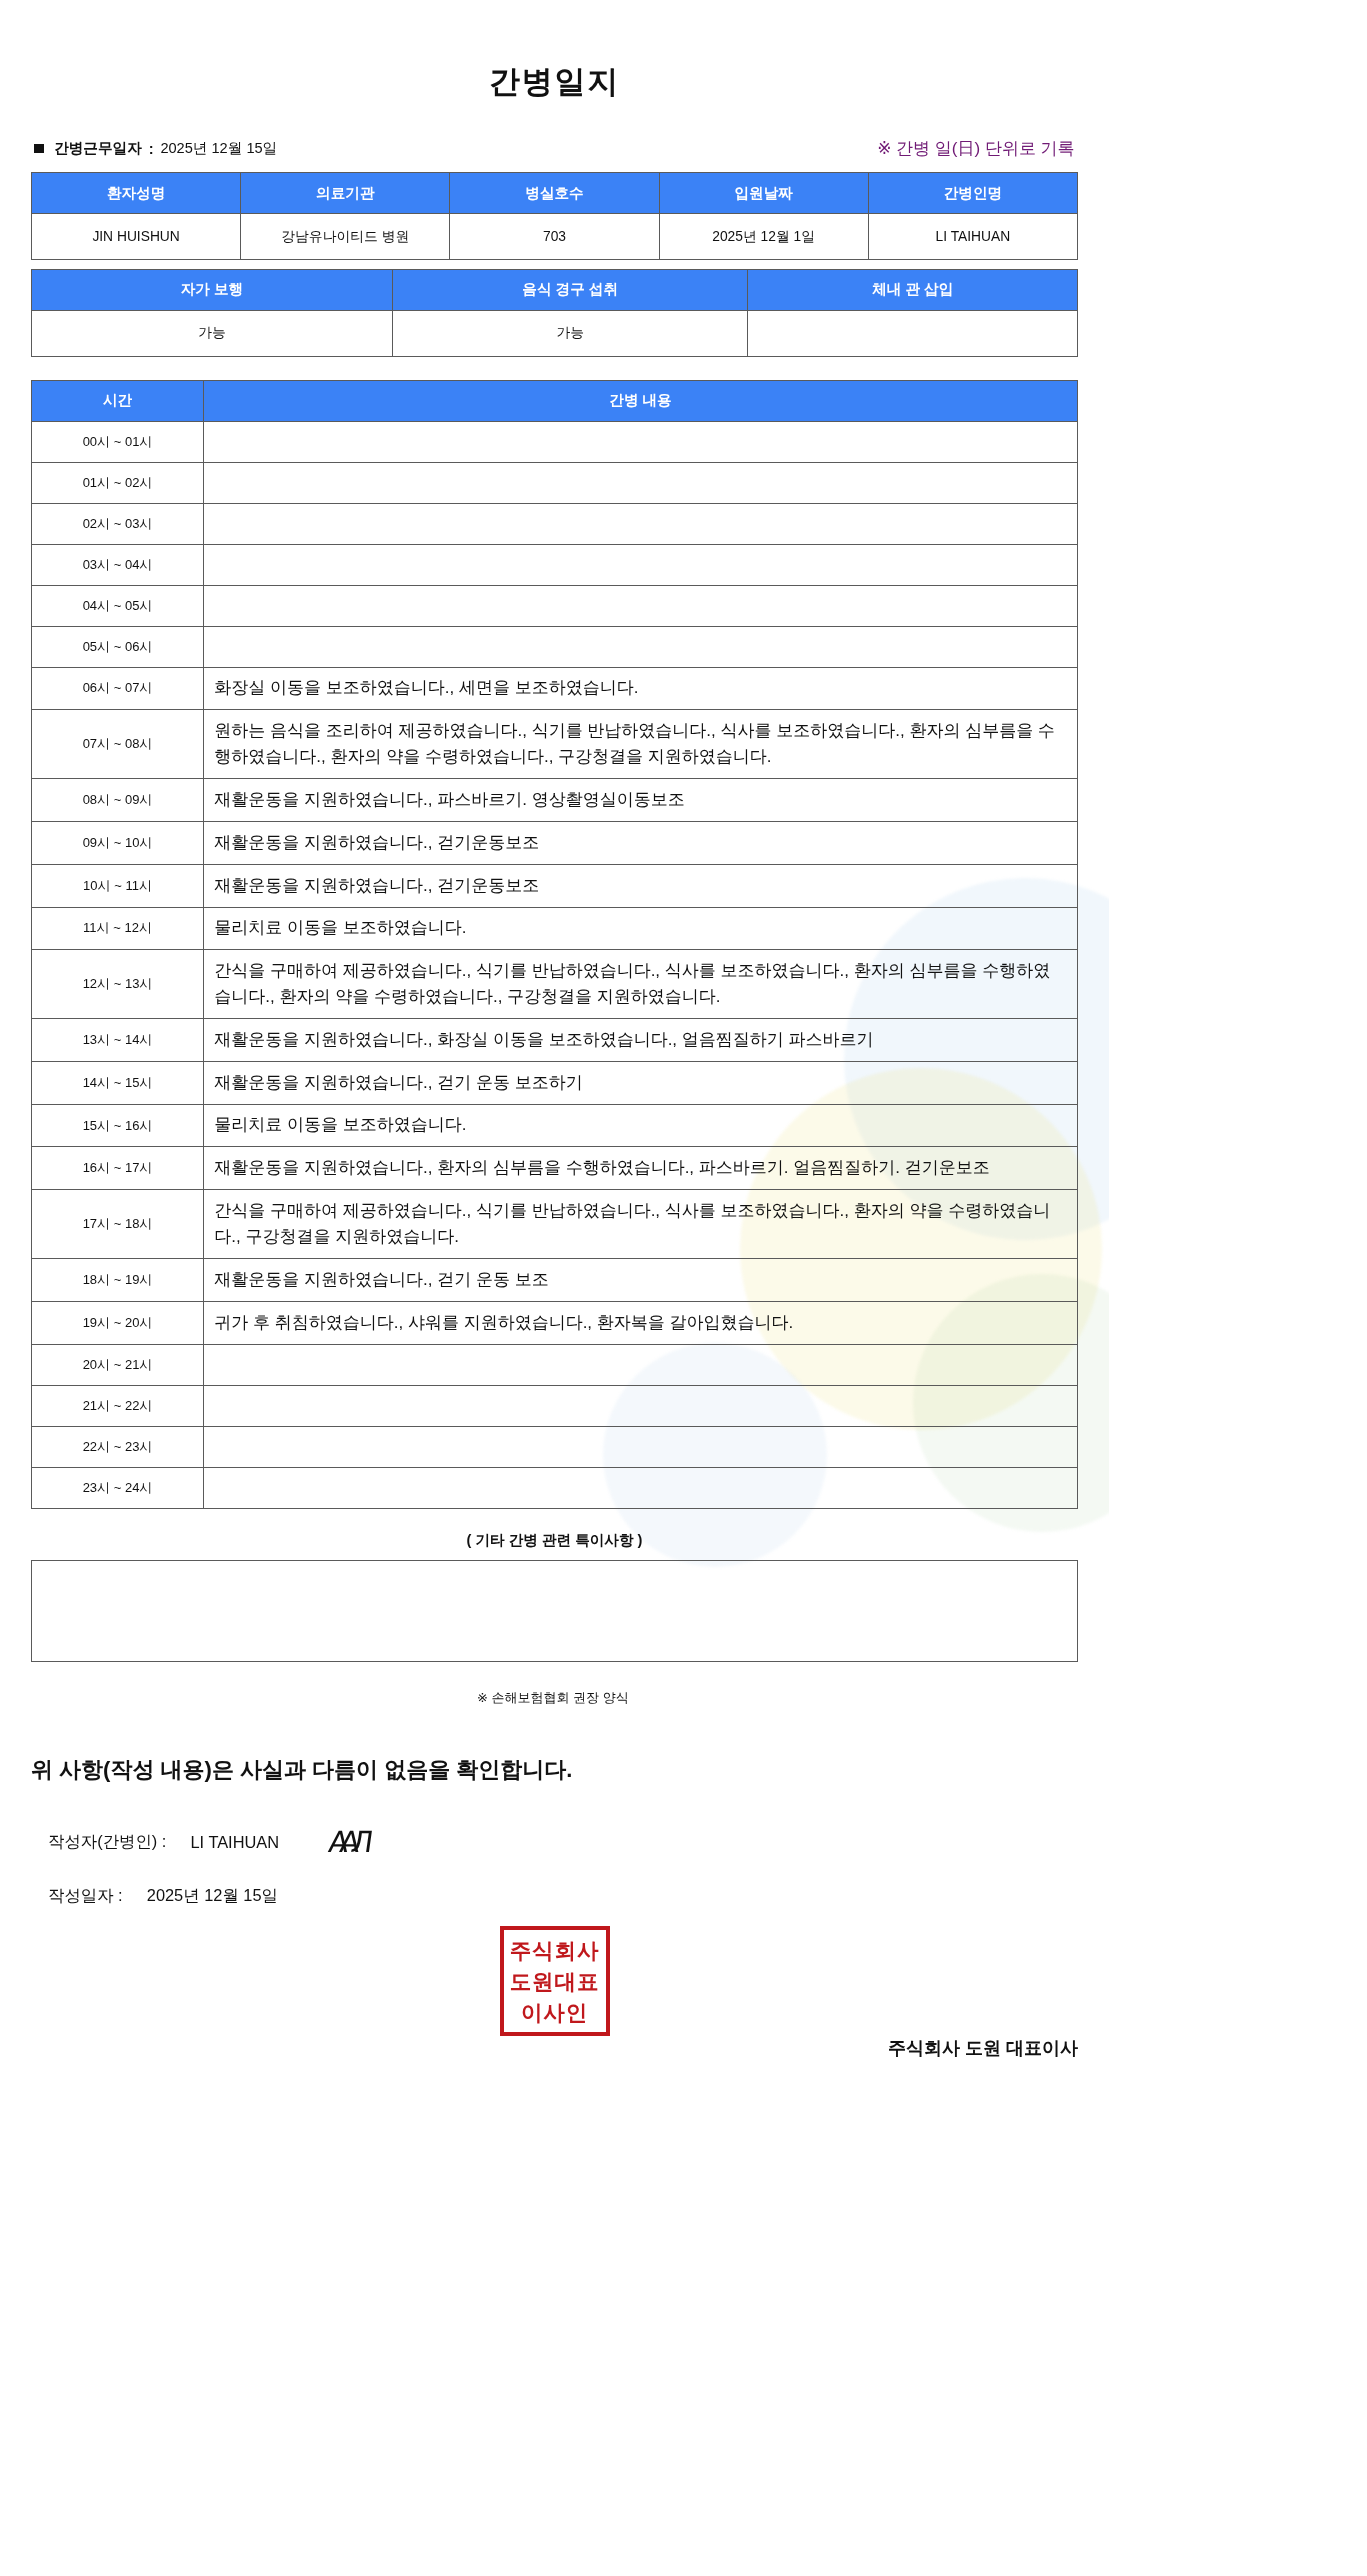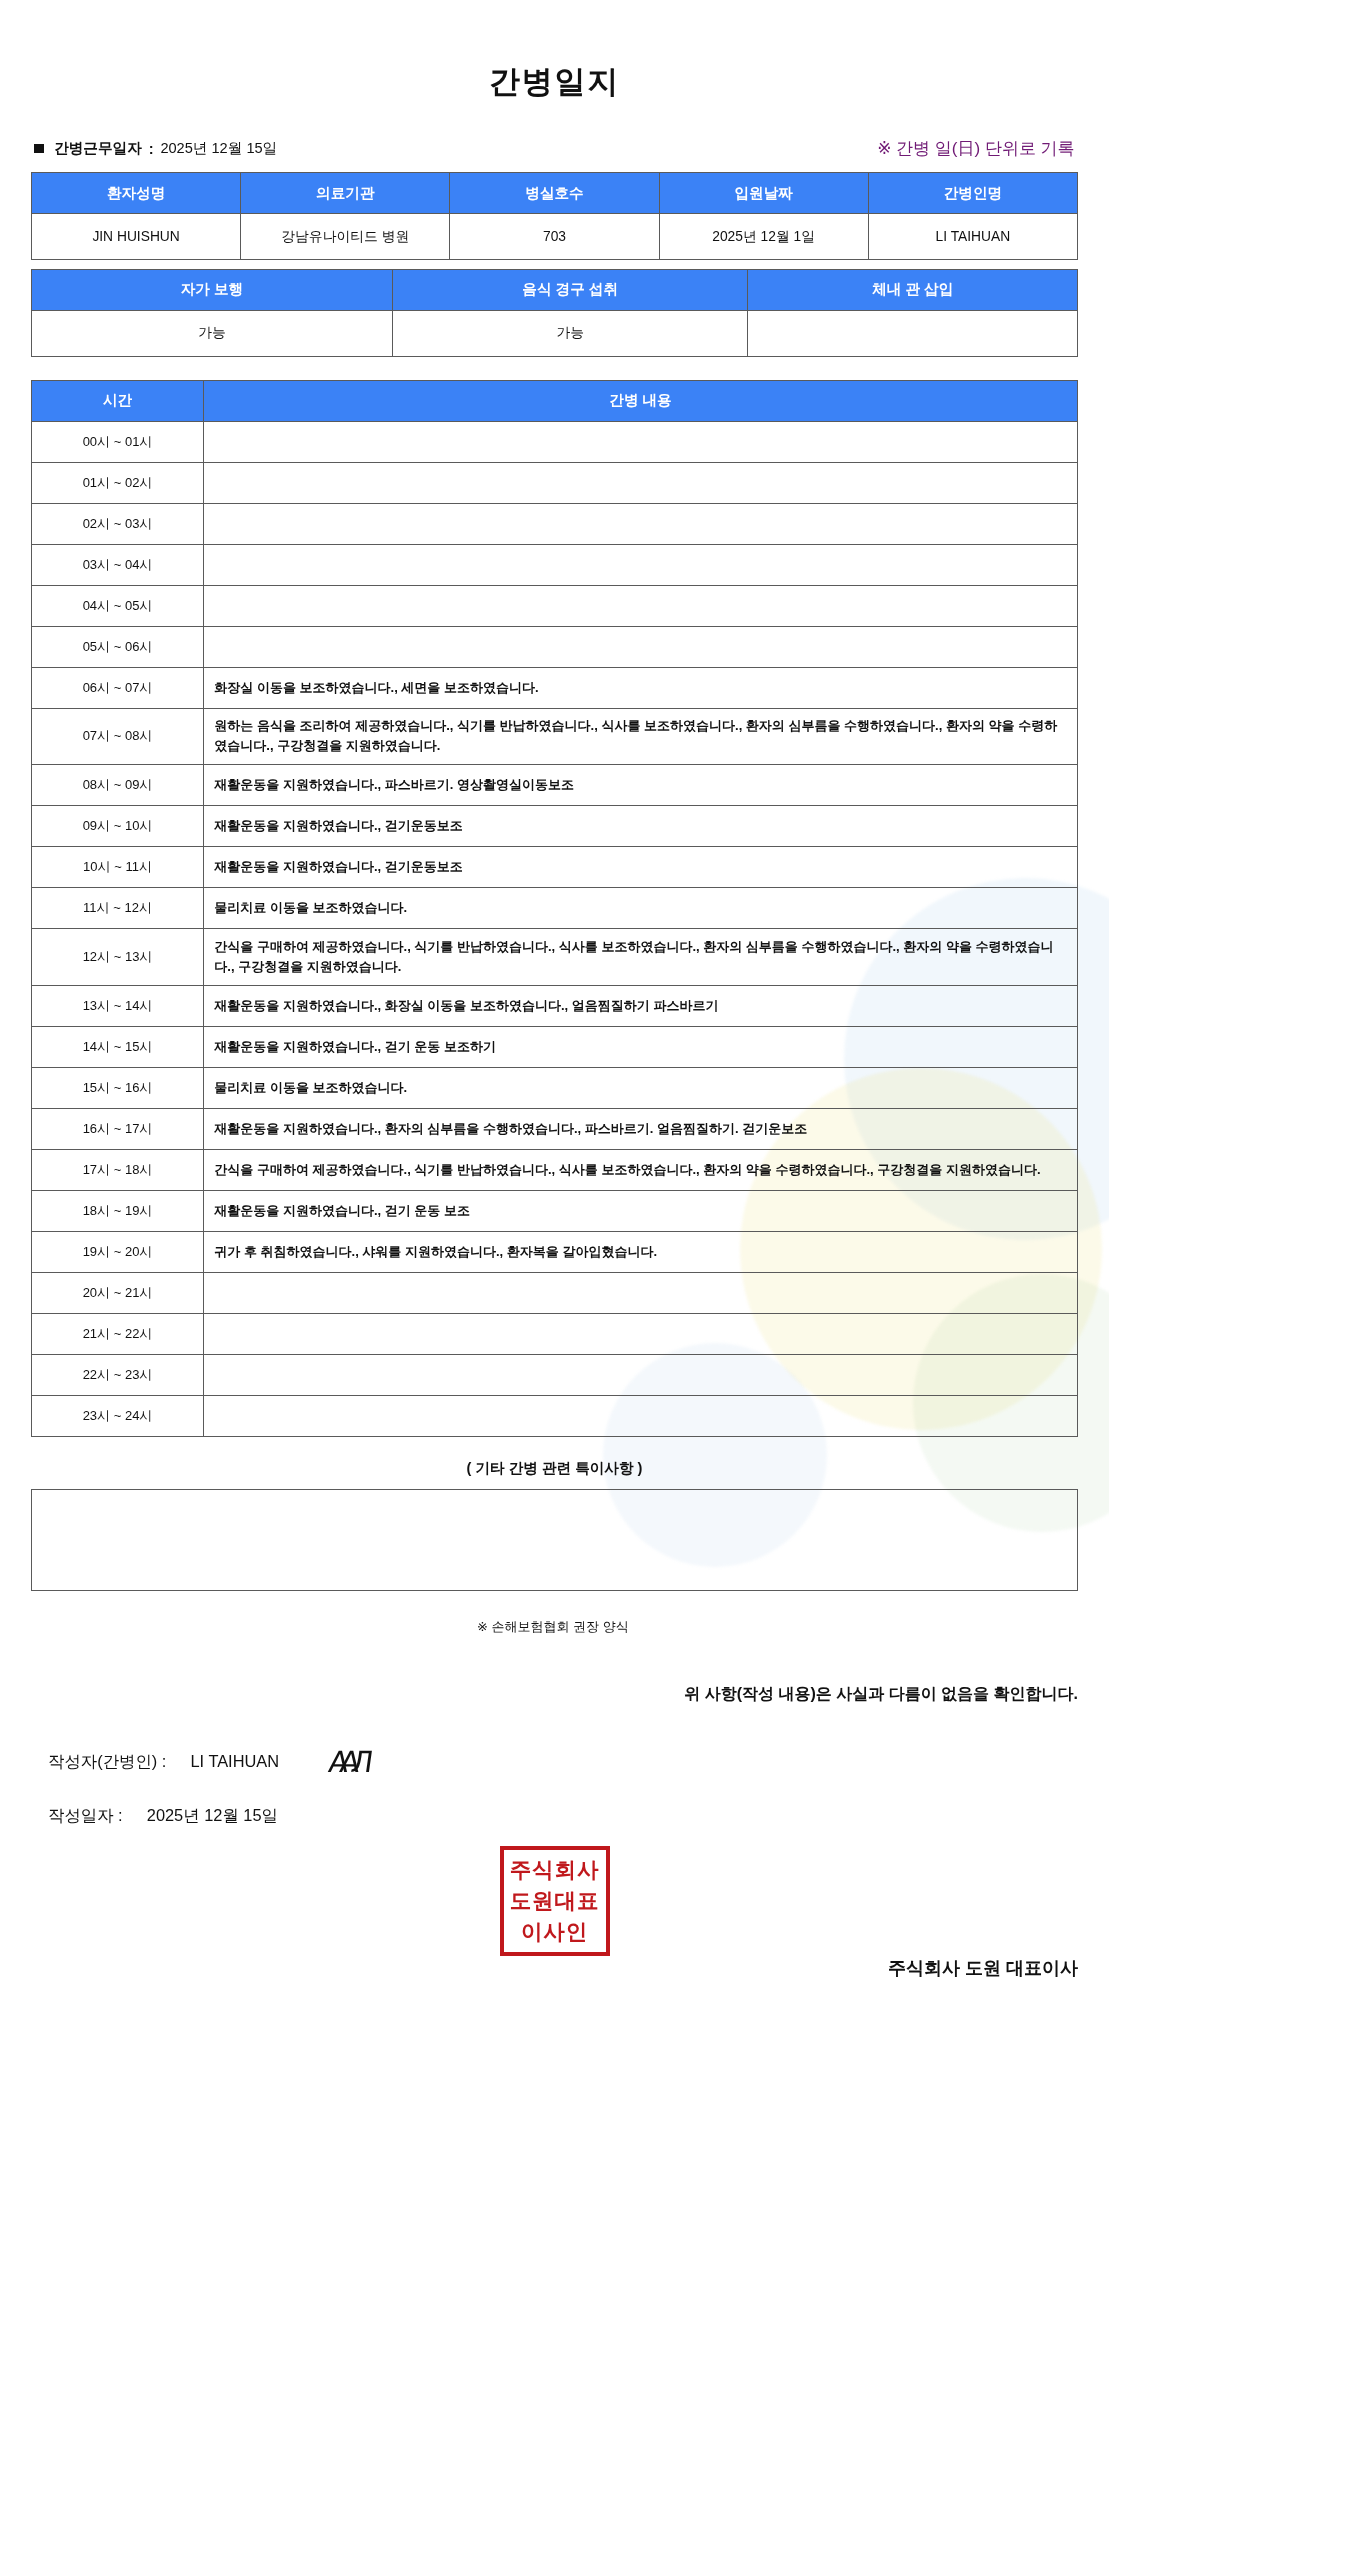--- a/index.html
+++ b/index.html
@@ -89,26 +89,25 @@
   .tbl-info { margin-bottom: 8.6px; }
   .tbl-cond { margin-bottom: 23px; border-radius: 10px; }
 
   .time-col { width: 172px; }
   .time-cell {
     text-align: center;
     font-size: 13px;
     vertical-align: middle;
   }
   .desc-cell {
-    font-size: 13px;
+    font-size: 17px;
     padding: 7.7px 10.3px;
     line-height: 1.55;
     vertical-align: middle;
     text-align: left;
-    font-weight: bold;
   }
   tr.log-row { height: 41px; }
 
   .notes-title {
     text-align: center;
     font-weight: bold;
     font-size: 14.6px;
     margin: 22.4px 0 10.3px 0;
   }
   .notes-box {
@@ -117,23 +116,23 @@
     width: 100%;
     box-sizing: border-box;
   }
   .assoc {
     text-align: center;
     font-size: 13px;
     margin-top: 27px;
     padding-right: 3.4px;
   }
   .confirm {
-    text-align: right;
-    font-weight: bold;
-    font-size: 16px;
+    text-align: left;
+    font-weight: bold;
+    font-size: 22px;
     margin: 48px 0 40px 0;
   }
   .sign-line {
     display: flex;
     align-items: center;
     font-size: 16.4px;
     margin: 0 0 26px 17px;
     gap: 15.5px;
   }
   .sign-label { font-weight: normal; }

